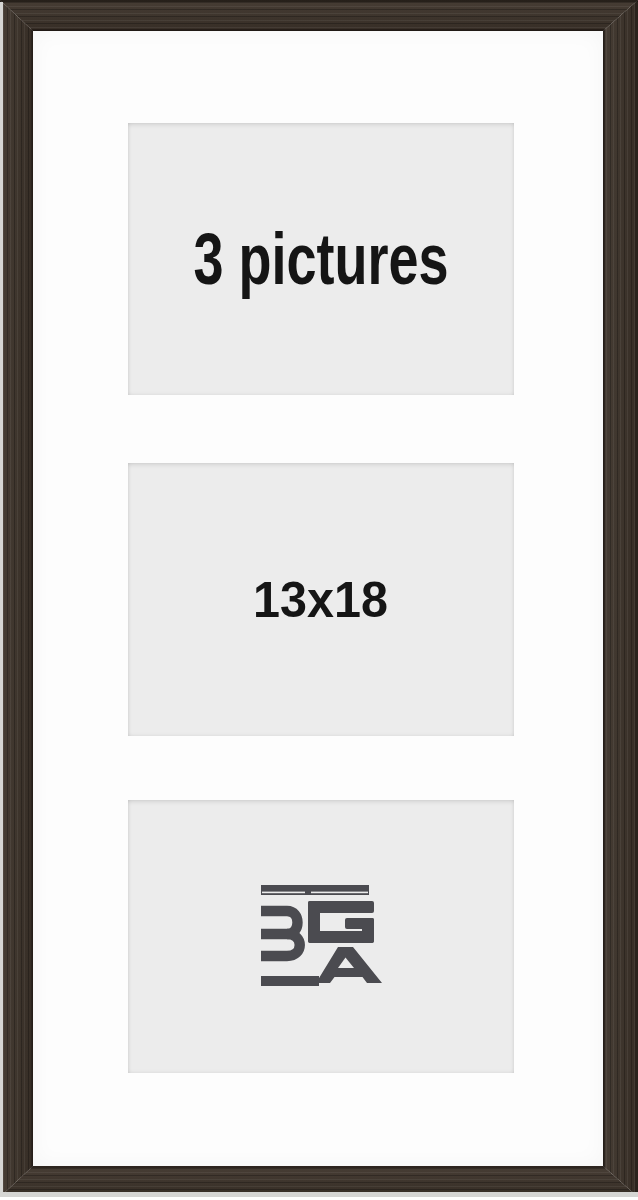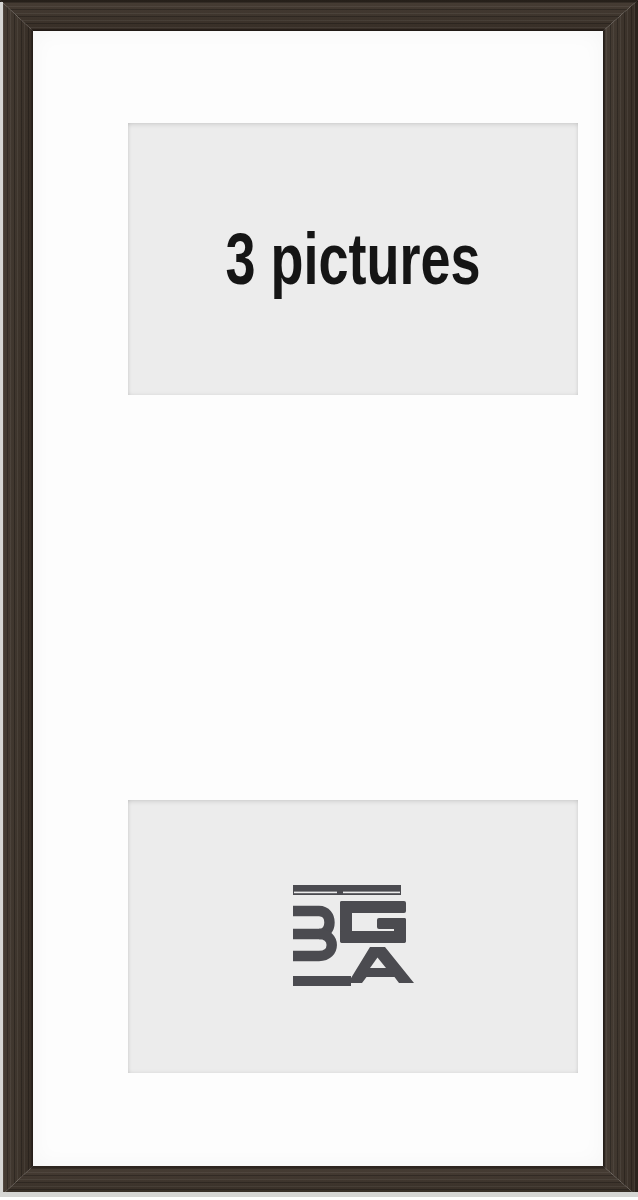--- a/index.html
+++ b/index.html
@@ -42,21 +42,21 @@
 
   
   .mat {
     position:absolute; left:33px; top:31px; width:570px; height:1135px;
     background:#fdfdfd;
     box-shadow: 0 0 0 2px rgba(25,19,14,0.55), inset 0 0 22px rgba(0,0,0,0.035);
   }
 
   
   .opening {
-    position:absolute; left:95px; width:450px; background:#ececec;
+    position:absolute; left:95px; width:386px; background:#ececec;
     display:flex; align-items:center; justify-content:center;
     box-shadow:
       inset 0 3px 5px -2px rgba(0,0,0,0.15),
       inset 3px 0 5px -3px rgba(0,0,0,0.09),
       inset -3px 0 5px -3px rgba(0,0,0,0.07),
       inset 0 -3px 5px -3px rgba(0,0,0,0.07);
   }
   .opening-1 { top:92px;  height:272px; }
   .opening-2 { top:432px; height:273px; }
   .opening-3 { top:769px; height:273px; }
@@ -82,20 +82,23 @@
   <div class="edge edge-right"></div>
   <div class="edge edge-bottom-light"></div>
   <div class="edge edge-bottom-white"></div>
 
   <div class="mat">
 
     <div class="opening opening-1">
       <div class="label label-large">3 pictures</div>
     </div>
 
+    <div class="opening opening-2">
+      <div class="label label-medium">13x18</div>
+    </div>
 
     <div class="opening opening-3">
       <div class="logo-wrap">
         <svg width="121" height="106" viewBox="0 0 121 106" xmlns="http://www.w3.org/2000/svg">
           <g fill="#4b4b50">
 
             <rect x="0" y="1" width="108" height="10"></rect>
             <rect x="1" y="7.6" width="43" height="1.6" fill="#ececec"></rect>
             <rect x="50" y="7.6" width="57" height="1.6" fill="#ececec"></rect>
 

